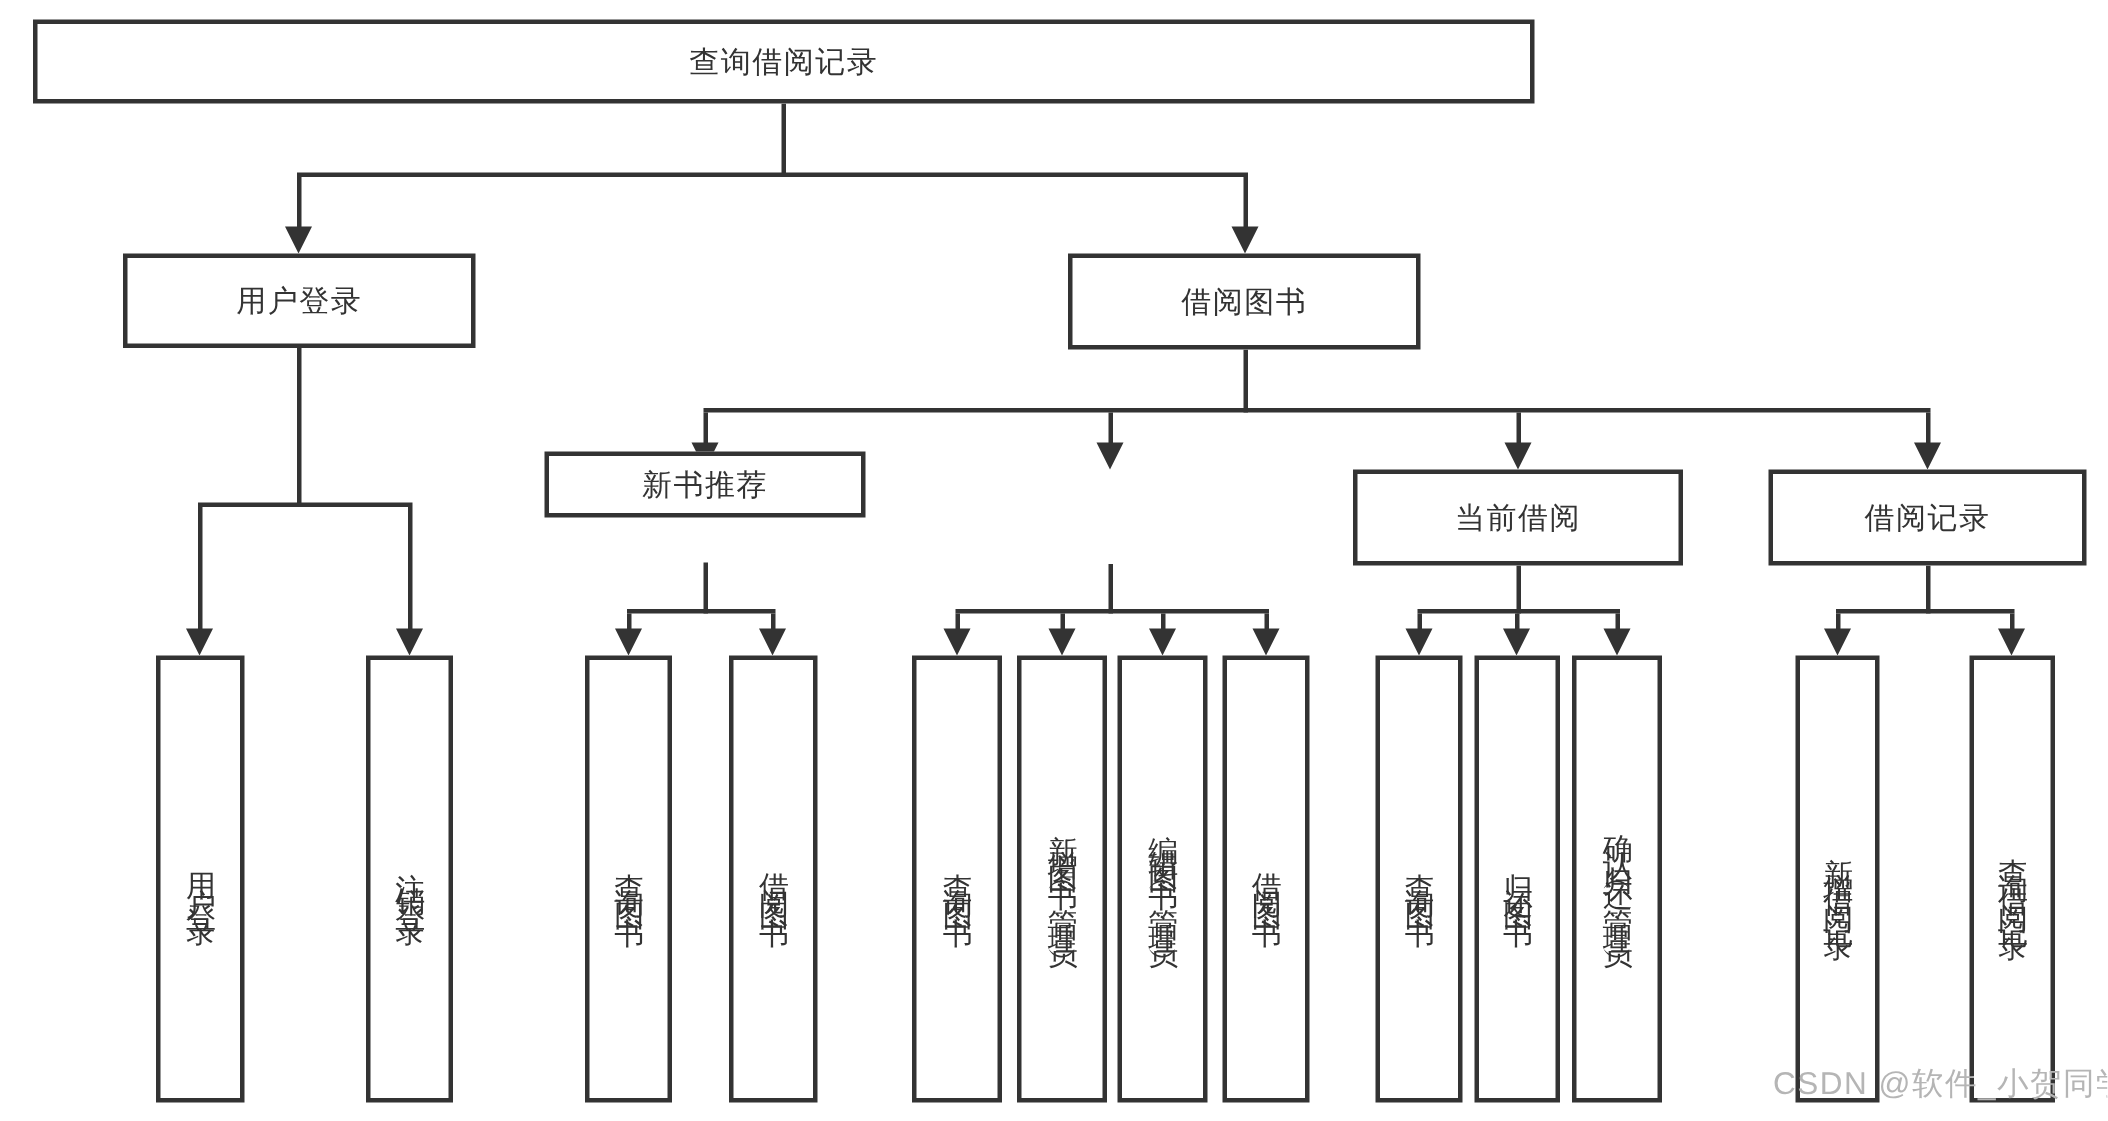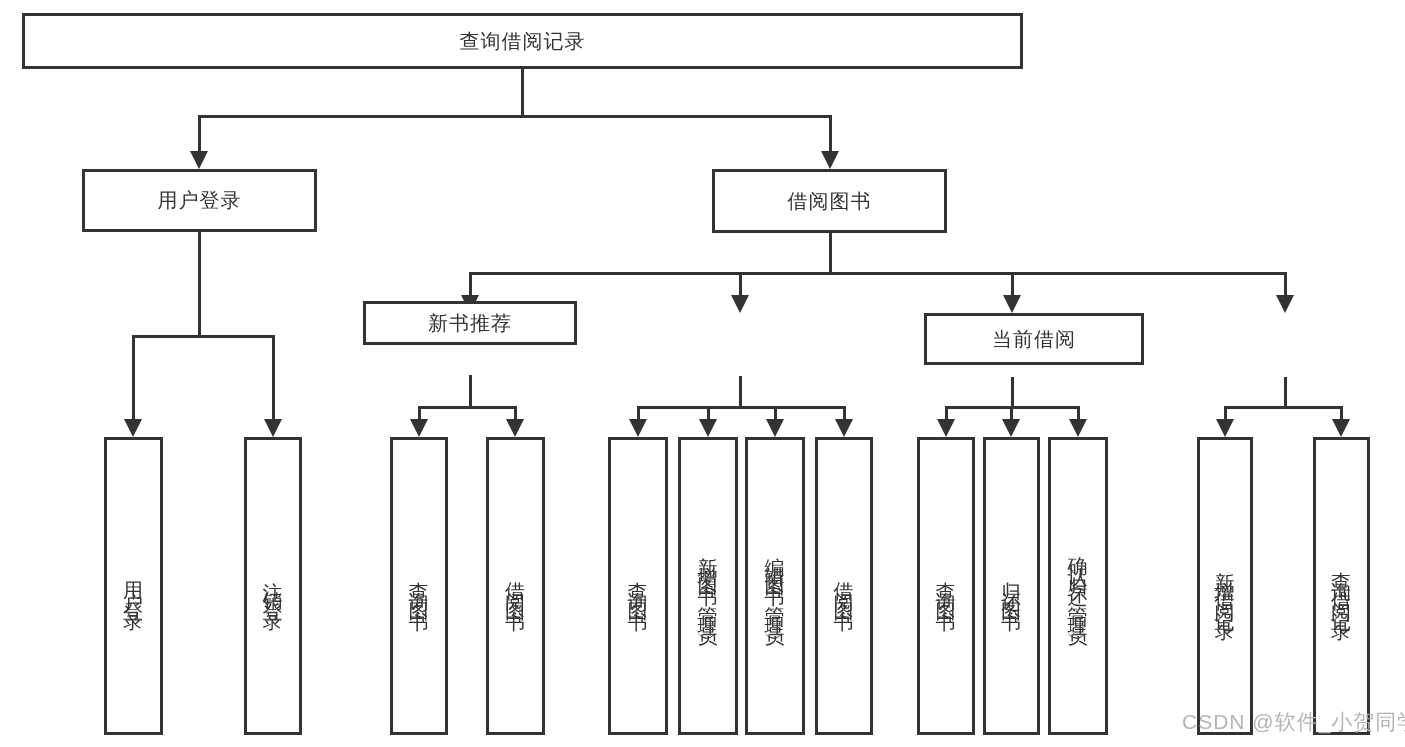--- a/index.html
+++ b/index.html
@@ -87,21 +87,22 @@
       <div class="arrow" style="left: 1216px; top: 419px;"></div>
       <div class="arrow" style="left: 1332px; top: 419px;"></div>
     </div>
 
   <div class="box" style="left:22px;top:13px;width:1001px;height:56px">查询借阅记录</div>
 
   <div class="box" style="left:82px;top:169px;width:235px;height:63px">用户登录</div>
   <div class="box" style="left:712px;top:169px;width:235px;height:64px">借阅图书</div>
 
   <div class="box" style="left:363px;top:301px;width:214px;height:44px">新书推荐</div>
-  <div class="box" style="left:924px;top:313px;width:220px;height:52px">当前借阅</div>
+  <div class="box" style="left:902px;top:313px;width:220px;height:64px">当前借阅</div>
+  <div class="box" style="left:1179px;top:313px;width:212px;height:64px">借阅记录</div>
 
   <div class="box vbox" style="left:104px;width:59px">用户登录</div>
   <div class="box vbox" style="left:244px;width:58px">注销登录</div>
 
   <div class="box vbox" style="left:390px;width:58px">查询图书</div>
   <div class="box vbox" style="left:486px;width:59px">借阅图书</div>
 
   <div class="box vbox" style="left:608px;width:60px">查询图书</div>
   <div class="box vbox" style="left:678px;width:60px">新增图书（管理员）</div>
   <div class="box vbox" style="left:745px;width:60px">编辑图书（管理员）</div>

